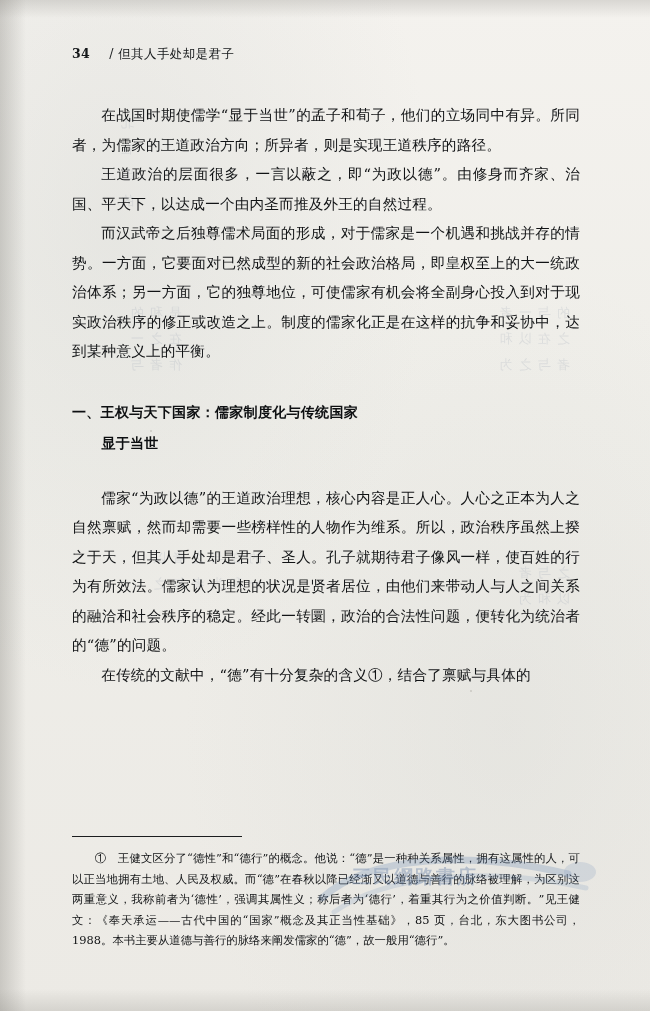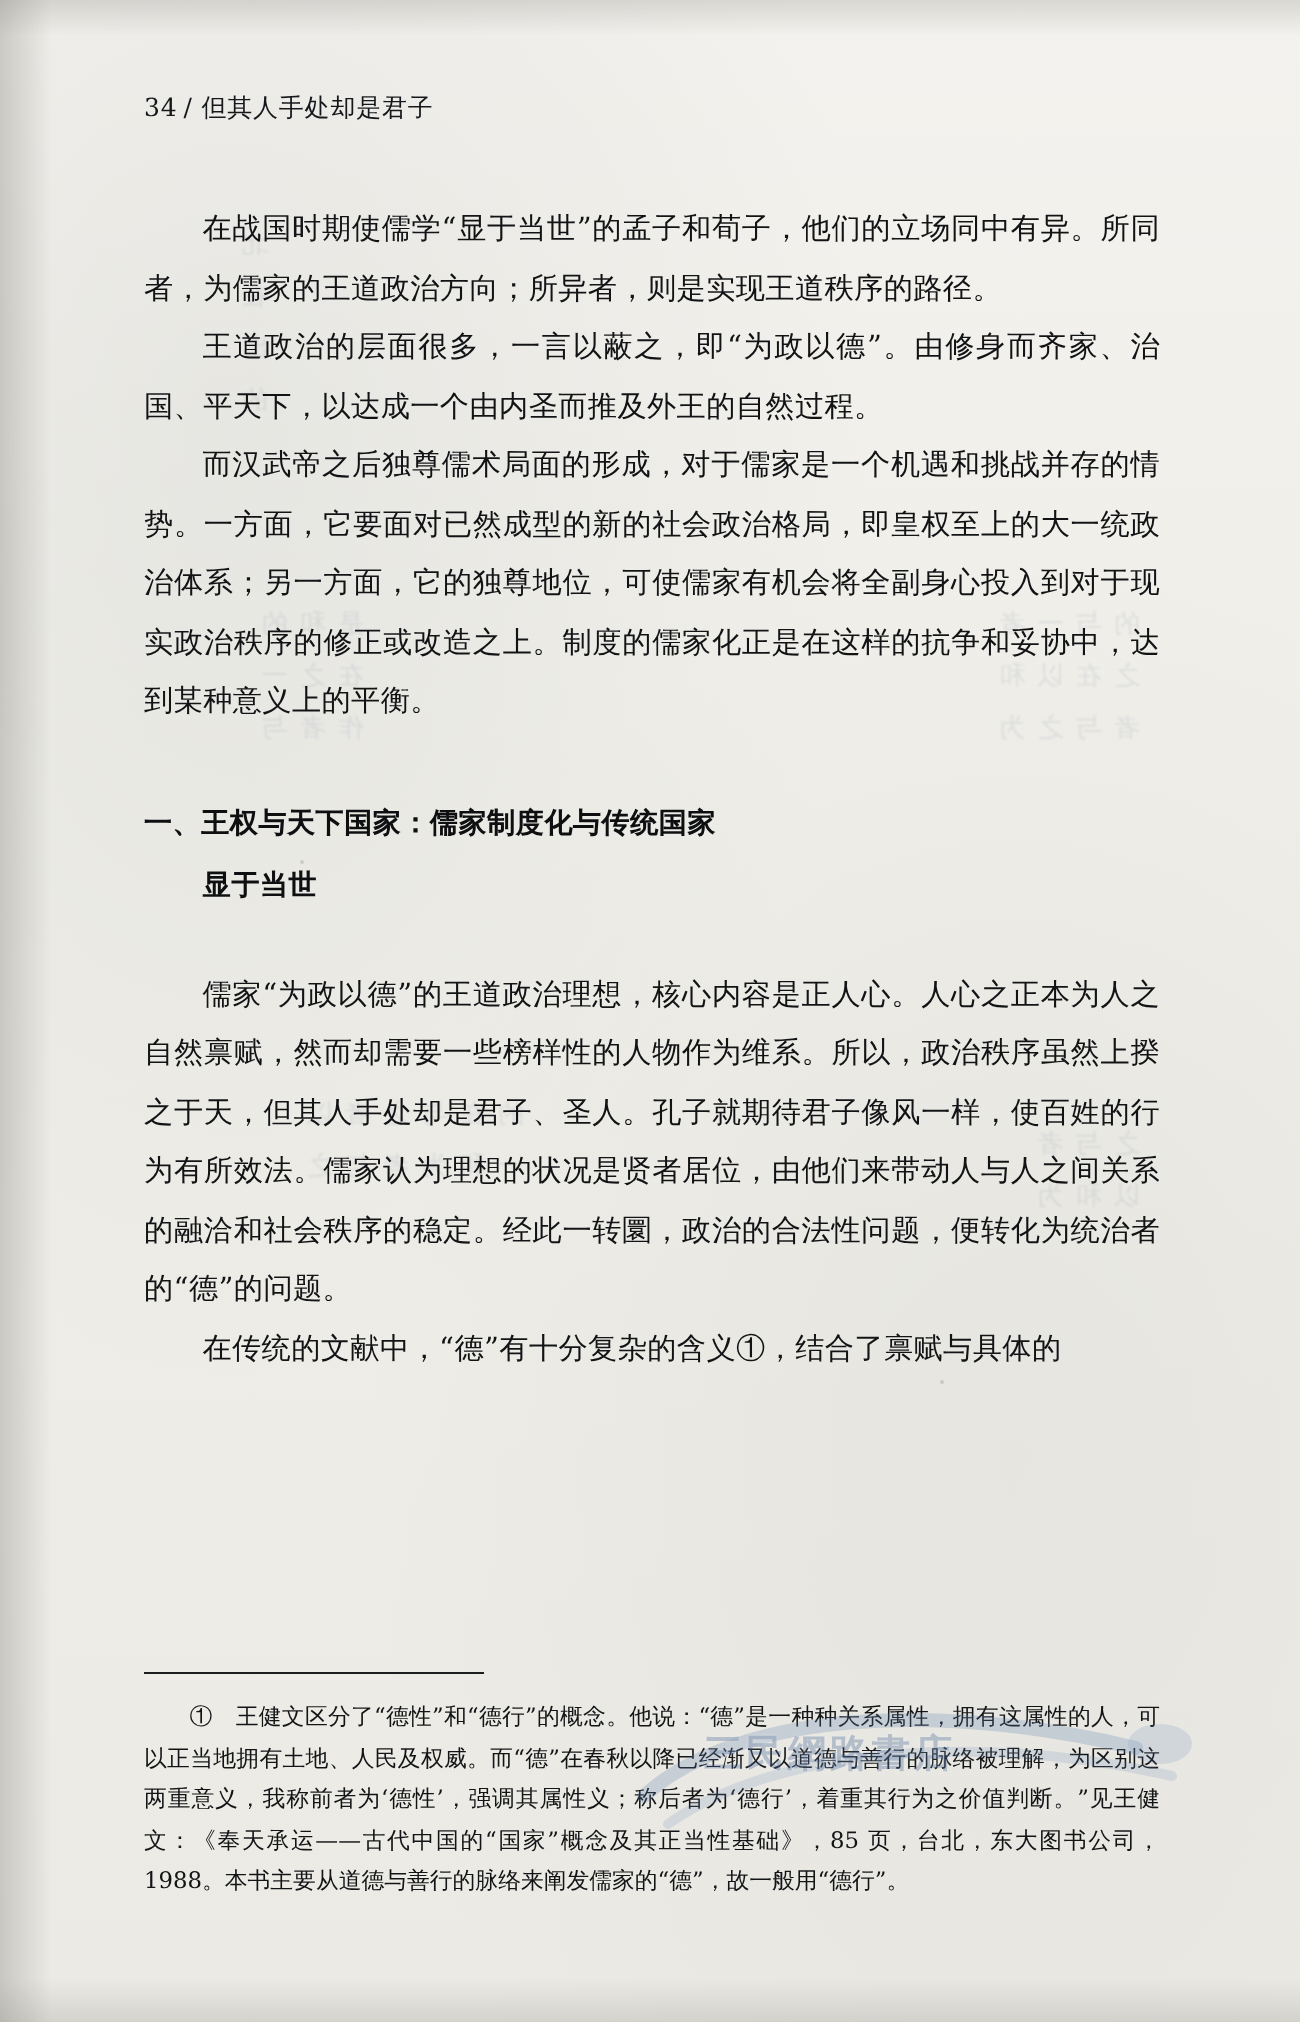--- a/index.html
+++ b/index.html
@@ -41,22 +41,22 @@
   .header {
     position: absolute;
     top: 46px;
     left: 72px;
     font-size: 12.5px;
     color: #15181a;
     letter-spacing: 0.4px;
     font-family: "DejaVu Serif", "Liberation Serif", serif;
   }
   .header .folio {
-    font-weight: normal;
-    margin-right: 3px;
+    font-weight: bold;
+    margin-right: 19px;
   }
   .content {
     position: absolute;
     top: 100px;
     left: 72px;
     width: 508px;
   }
   p.body {
     margin: 0 0 0 0;
     font-size: 14.6px;

